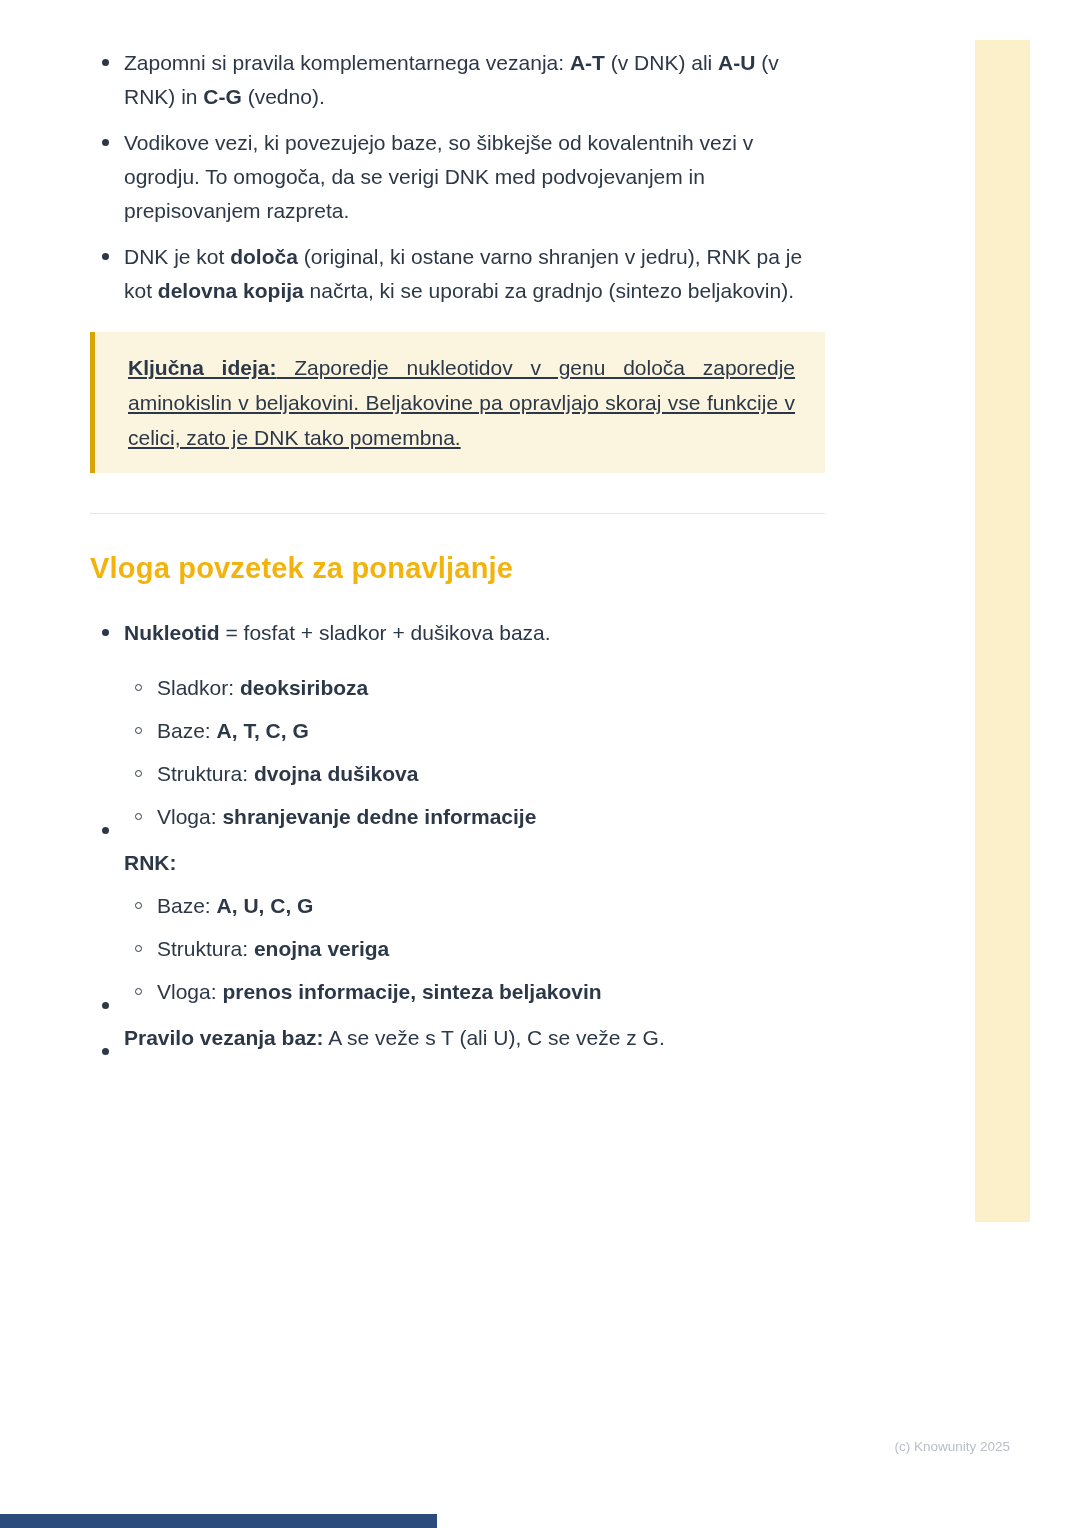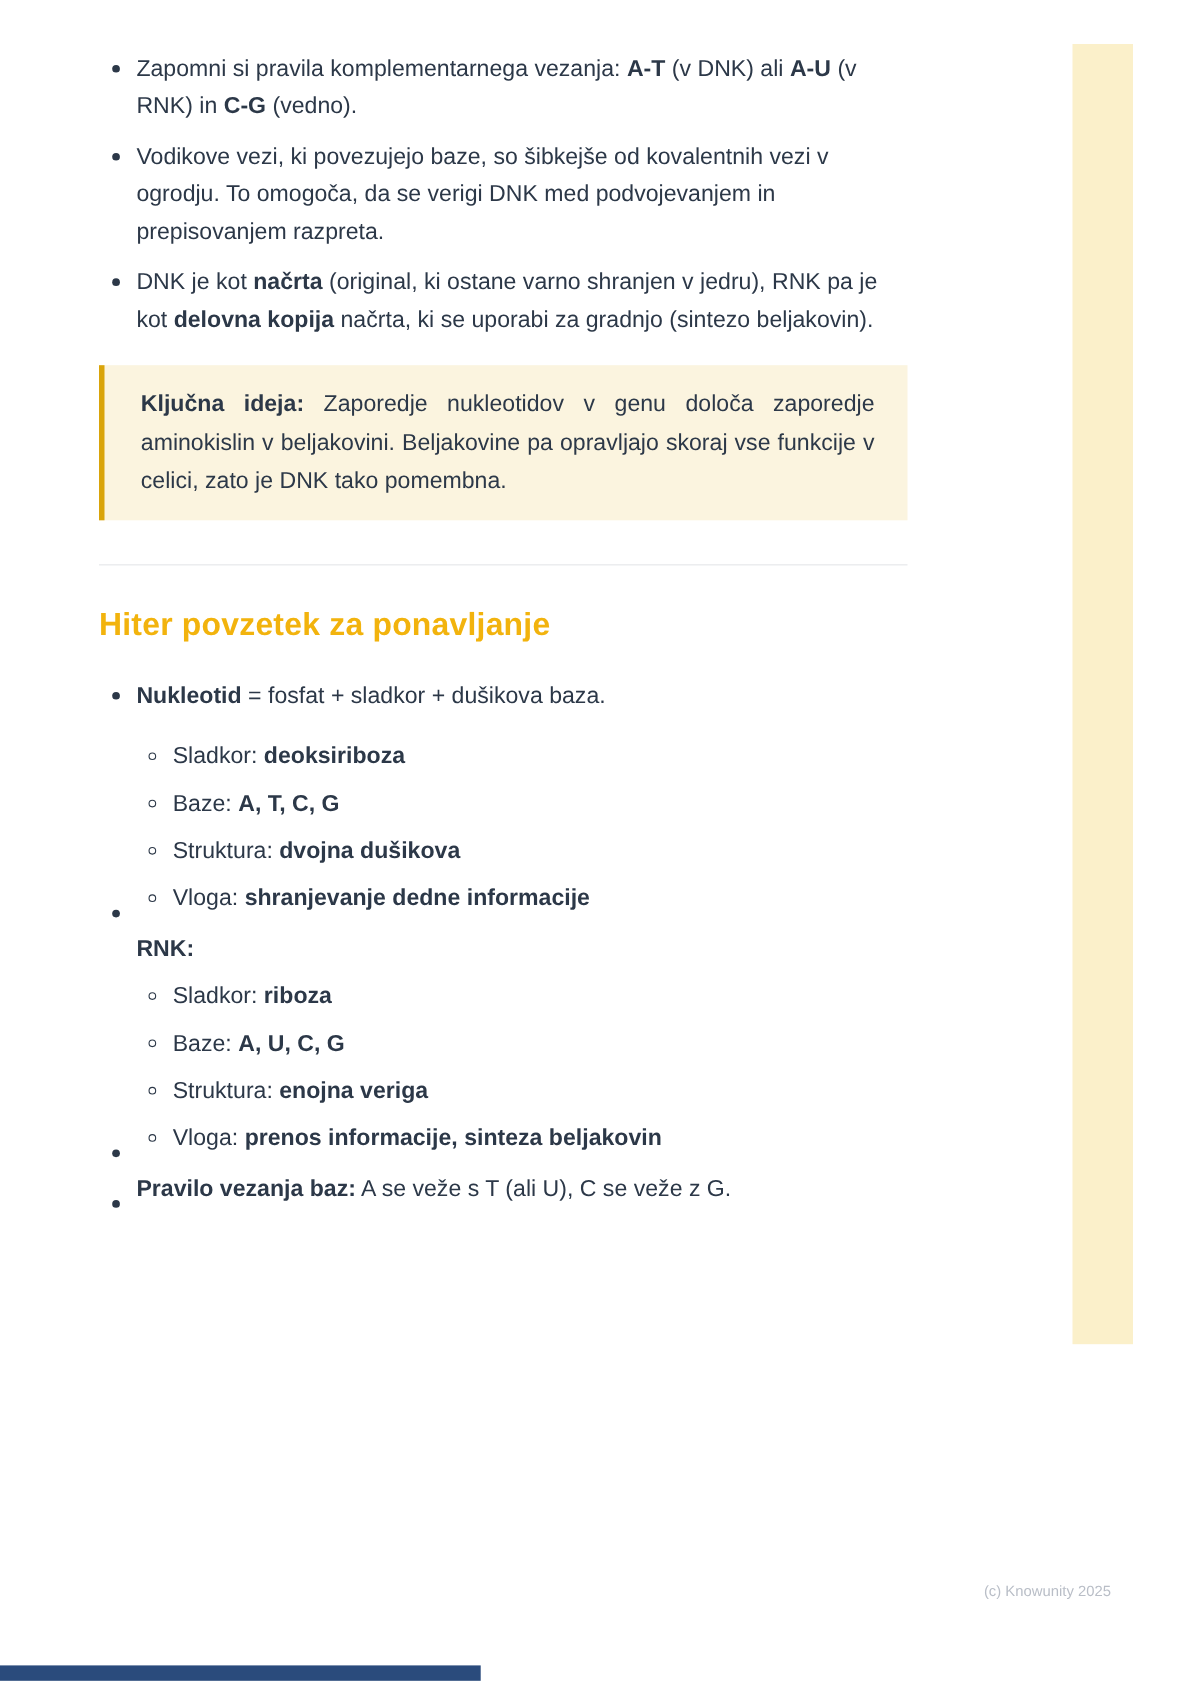--- a/index.html
+++ b/index.html
@@ -42,20 +42,21 @@
   .dot{background:var(--text);}
   .circle{background:transparent;border:1.5px solid var(--text);margin-left:11px;}
   .btext{flex:1;min-width:0;}
   .runs{font-size:21px;line-height:34px;}
   .b{font-weight:700;}
   .callout{
     margin-top:24px;
     background:var(--callout-bg);
     border-left:5px solid var(--callout-border);
     padding:18px 30px 18px 33px;
+    text-decoration:underline;
   }
   .callout .runs{line-height:35px;text-align:justify;}
   .divider{
     border:none;
     border-top:1px solid var(--divider);
     margin-top:40px;
   }
   .heading{
     margin-top:36px;
     font-size:29px;
@@ -103,32 +104,32 @@
       </li>
       <li class="bitem">
         <span class="marker dot"></span>
         <div class="btext">
           <p class="runs"><span>Vodikove vezi, ki povezujejo baze, so šibkejše od kovalentnih vezi v ogrodju. To omogoča, da se verigi DNK med podvojevanjem in prepisovanjem razpreta.</span></p>
         </div>
       </li>
       <li class="bitem">
         <span class="marker dot"></span>
         <div class="btext">
-          <p class="runs"><span>DNK je kot </span><span class="b">načrta</span><span> (original, ki ostane varno shranjen v jedru), RNK pa je kot </span><span class="b">delovna kopija</span><span> načrta, ki se uporabi za gradnjo (sintezo beljakovin).</span></p>
+          <p class="runs"><span>DNK je kot </span><span class="b">določa</span><span> (original, ki ostane varno shranjen v jedru), RNK pa je kot </span><span class="b">delovna kopija</span><span> načrta, ki se uporabi za gradnjo (sintezo beljakovin).</span></p>
         </div>
       </li>
     </ul>
 
     <aside class="callout">
       <p class="runs"><span class="b">Ključna ideja:</span><span> Zaporedje nukleotidov v genu določa zaporedje aminokislin v beljakovini. Beljakovine pa opravljajo skoraj vse funkcije v celici, zato je DNK tako pomembna.</span></p>
     </aside>
 
     <hr class="divider">
 
-    <h2 class="heading">Hiter povzetek za ponavljanje</h2>
+    <h2 class="heading">Vloga povzetek za ponavljanje</h2>
 
     <ul class="blist summary">
 
 
       <li class="bitem">
         <span class="marker dot"></span>
         <div class="btext">
           <p class="runs"><span class="b">Nukleotid</span><span> = fosfat + sladkor + dušikova baza.</span></p>
         </div>
       </li>
@@ -166,26 +167,20 @@
       </li>
 
       <li class="bitem">
         <span class="marker dot"></span>
         <div class="btext">
           <p class="runs"><span class="b">RNK:</span></p>
           <ul class="sublist">
             <li class="bitem">
               <span class="marker circle"></span>
               <div class="btext">
-                <p class="runs"><span>Sladkor: </span><span class="b">riboza</span></p>
-              </div>
-            </li>
-            <li class="bitem">
-              <span class="marker circle"></span>
-              <div class="btext">
                 <p class="runs"><span>Baze: </span><span class="b">A, U, C, G</span></p>
               </div>
             </li>
             <li class="bitem">
               <span class="marker circle"></span>
               <div class="btext">
                 <p class="runs"><span>Struktura: </span><span class="b">enojna veriga</span></p>
               </div>
             </li>
             <li class="bitem">

